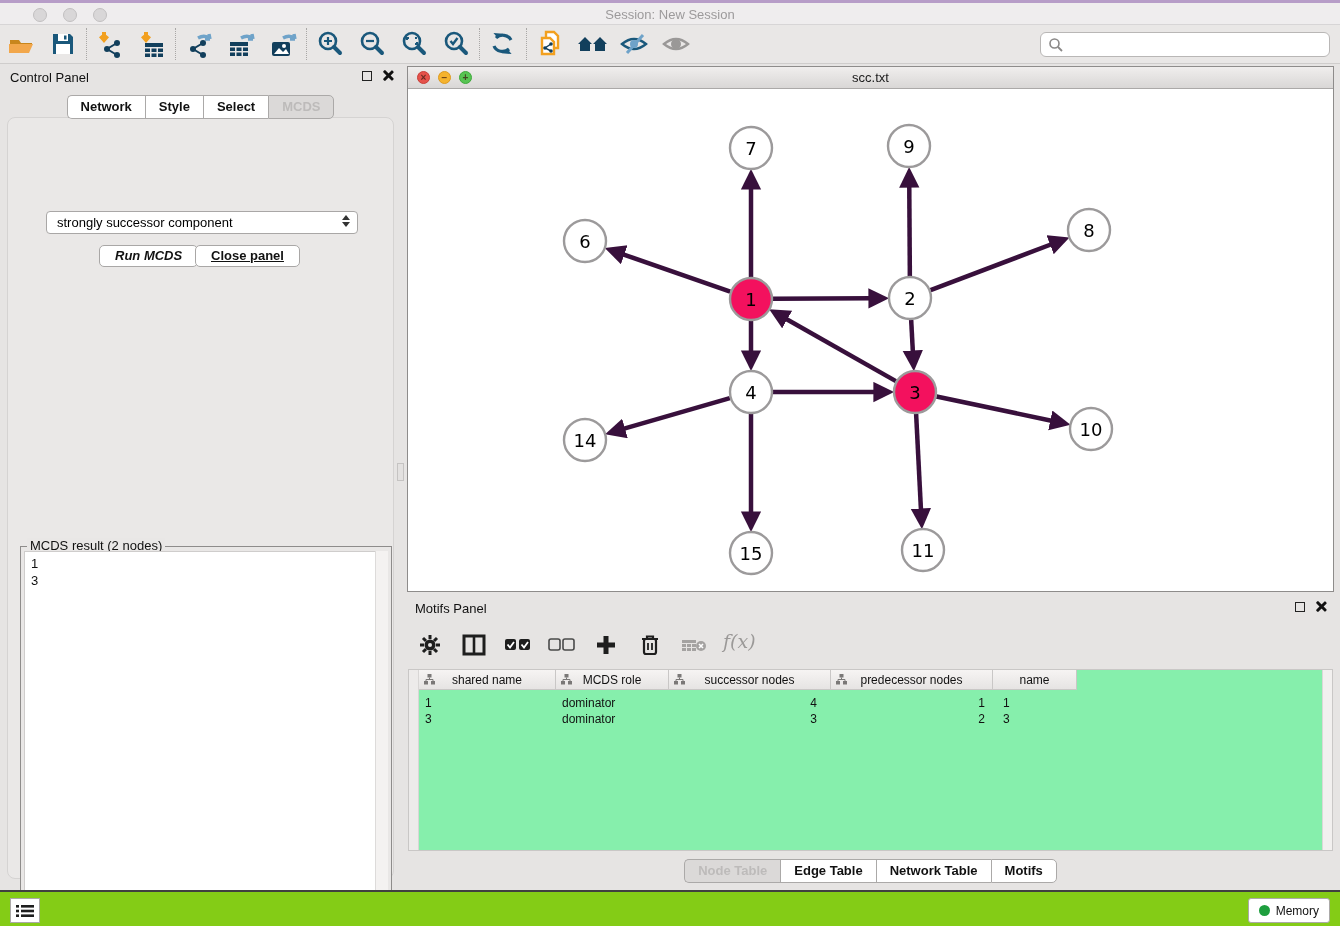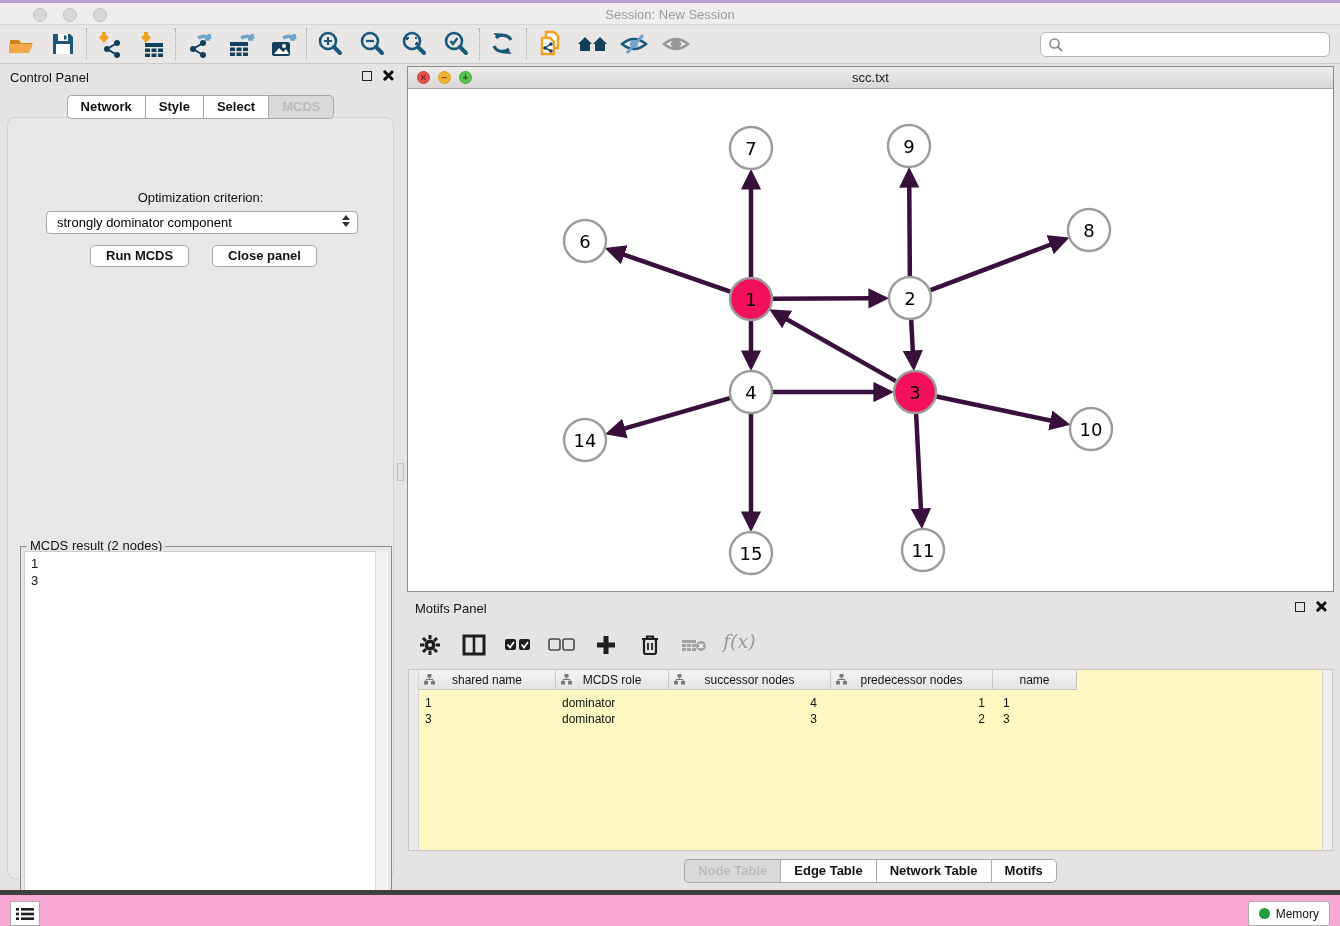--- a/index.html
+++ b/index.html
@@ -40,21 +40,21 @@
   #cp-body { position:absolute; left:7px; top:53px; width:387px; height:824px; height:762px;
     background:#EAE8E7; border:1px solid #D5D3D2; border-radius:8px; }
   #opt-label { position:absolute; width:100%; text-align:center; top:72px; font-size:13px; color:#111; }
   #criterion { position:absolute; left:38px; top:93px; width:312px; height:23px; background:#FFFFFF;
     border:1px solid #A9A7A6; border-radius:4px; font-size:13px; display:flex; align-items:center; padding-left:10px; }
   .spin { position:absolute; right:7px; top:3px; display:flex; flex-direction:column; gap:2px; }
   .spin .up { width:0; height:0; border-left:4px solid transparent; border-right:4px solid transparent; border-bottom:5px solid #333; }
   .spin .dn { width:0; height:0; border-left:4px solid transparent; border-right:4px solid transparent; border-top:5px solid #333; }
   .cp-btn { position:absolute; top:127px; height:22px; background:#FFFFFF; border:1px solid #A9A7A6; border-radius:5px;
     font-size:13px; font-weight:bold; color:#111; padding:0 15px; line-height:20px; text-align:center; }
-  #run-btn { left:82px; } #closepanel-btn { left:204px; }
+  #run-btn { left:91px;font-style:italic; } #closepanel-btn { left:187px;text-decoration:underline; }
 
   #mcds-result { position:absolute; left:12px; top:428px; width:372px; height:385px; border:1px solid #8E8C8B; background:#E9E7E6; }
   #mcds-legend { position:absolute; left:6px; top:-9px; background:#E9E7E6; padding:0 3px; font-size:13px; color:#111; }
   #mcds-text { position:absolute; left:3px; top:4px; right:3px; bottom:3px; background:#FFFFFF; border:1px solid #CFCDCC;
     font-size:13px; color:#111; padding:3px 6px; line-height:17px; white-space:pre-line; }
   #mcds-scroll { position:absolute; right:3px; top:4px; width:13px; bottom:3px; background:#F4F2F1; border-left:1px solid #DDDBDA; }
 
   
   #net-window { position:absolute; left:407px; top:66px; width:927px; height:526px; background:#FFFFFF; border:1px solid #8E8C8B; }
   #net-titlebar { position:absolute; left:0; top:0; width:100%; height:22px;
@@ -65,38 +65,38 @@
   #graph { position:absolute; left:0; top:22px; }
   .grabber { position:absolute; background:#E3E1E0; border:1px solid #C5C3C2; }
 
   
   #table-panel { position:absolute; left:407px; top:597px; width:927px; height:293px; background:#E6E4E3; }
   #tp-title { position:absolute; left:8px; top:4px; font-size:13px; color:#111; }
   #tp-toolbar { position:absolute; left:8px; top:33px; height:34px; display:flex; gap:14px; }
   .tp-icon { width:30px; height:30px; display:flex; align-items:center; justify-content:center; }
   #fx-label { font-family:"DejaVu Serif", serif; font-style:italic; font-size:19px; color:#9B9998; }
 
-  #table-box { position:absolute; left:1px; top:72px; width:925px; height:182px; background:#fef9c3; border:1px solid #C9C7C6; }
+  #table-box { position:absolute; left:1px; top:72px; width:925px; height:182px; background:#86efac; border:1px solid #C9C7C6; }
   #row-gutter { position:absolute; left:0; top:0; width:10px; height:100%; background:#EDEBEA; border-right:1px solid #D8D6D5; }
   #tbl-scroll { position:absolute; right:0; top:0; width:10px; height:100%; background:#F2F0EF; border-left:1px solid #DAD8D7; }
   #tbl-header { position:absolute; left:10px; top:0; height:20px; display:flex; }
   .hcell { position:relative; height:20px; background:linear-gradient(#F6F4F3,#E6E4E3); border-right:1px solid #C9C7C6;
     border-bottom:1px solid #C9C7C6; display:flex; align-items:center; justify-content:center; font-size:12px; color:#111; }
   .hcell svg { position:absolute; left:5px; }
   .trow { position:absolute; left:10px; height:17px; display:flex; font-size:12px; color:#111; }
   .tcell { height:17px; display:flex; align-items:center; }
   .c0{width:137px; padding-left:6px;} .c1{width:113px; padding-left:6px;text-align:right;}
   .c2{width:162px; justify-content:flex-end; padding-right:14px;}
   .c3{width:162px; justify-content:flex-end; padding-right:8px;}
   .c4{width:84px; padding-left:10px;}
 
   #tp-tabs { position:absolute; left:0; bottom:7px; width:100%; display:flex; justify-content:center; }
 
   
-  #status-bar { position:absolute; left:0; top:890px; width:1340px; height:36px; background:#f9a8d4; border-top:5px solid #404040; }
+  #status-bar { position:absolute; left:0; top:890px; width:1340px; height:36px; background:#84cc16; border-top:2px solid #404040; }
   #list-btn { position:absolute; left:10px; top:6px; width:30px; height:25px; background:#FFFFFF; border:1px solid #ABA9A8;
     display:flex; align-items:center; justify-content:center; }
   #memory-btn { position:absolute; right:10px; top:6px; height:25px; background:#FFFFFF; border:1px solid #ABA9A8; border-radius:3px;
     display:flex; align-items:center; gap:6px; padding:0 10px; font-size:12px; color:#111; }
   #memory-dot { width:11px; height:11px; border-radius:50%; }
 </style>
 </head>
 <body>
 
 <div id="titlebar">
@@ -262,23 +262,22 @@
     <span class="tab selected">MCDS</span>
   </div>
   <div id="cp-header">
     <span id="cp-title">Control Panel</span>
     <span class="panel-btns">
       <span class="float-box"></span>
       <span class="close-x"></span>
     </span>
   </div>
   <div id="cp-body">
-    <div id="opt-label">Optimization criterion:</div>
     <div id="criterion">
-      <span>strongly dominator component</span>
+      <span>strongly successor component</span>
       <span class="spin">
           <span class="up"></span>
           <span class="dn"></span>
         </span>
     </div>
     <button class="cp-btn" id="run-btn">Run MCDS</button>
     <button class="cp-btn" id="closepanel-btn">Close panel</button>
     <div id="mcds-result">
       <span id="mcds-legend">MCDS result (2 nodes)</span>
       <div id="mcds-text">1

